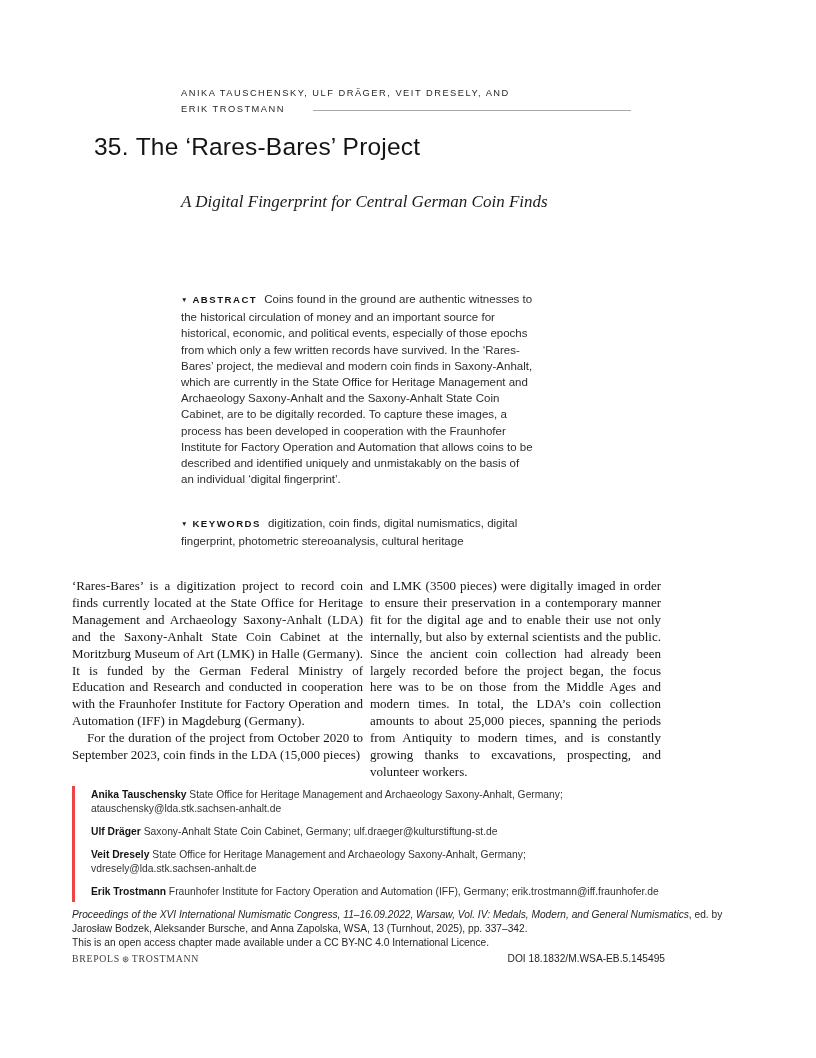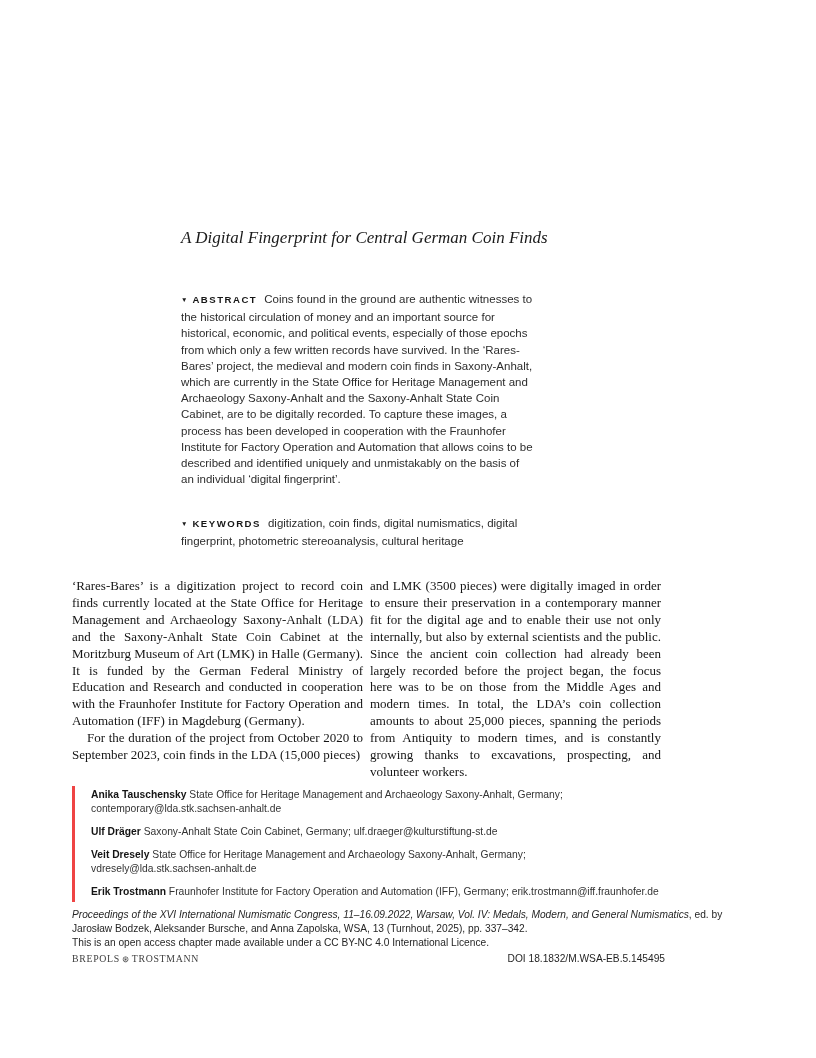--- a/index.html
+++ b/index.html
@@ -50,21 +50,20 @@
   .title .chapter-no { margin-right: 7px; }
 
   .subtitle {
     position: absolute;
     left: 181px;
     top: 192px;
     font-family: "Liberation Serif", serif;
     font-style: italic;
     font-size: 17px;
     color: #1a1a1a;
-    margin-top: 36px;
   }
 
   
   .abstract, .keywords {
     position: absolute;
     left: 181px;
     width: 352px;
     font-size: 11.5px;
     line-height: 16.2px;
     color: #2d2d2d;
@@ -147,21 +146,31 @@
     color: #3e3e3e;
   }
   .pub-ornament { font-size: 8.5px; margin: 0 2px; }
   .doi { color: #1f1f1f; }
 </style>
 </head>
 <body>
 
 <div class="page">
 
-
+  <header class="authors">
+    <div>ANIKA TAUSCHENSKY, ULF DRÄGER, VEIT DRESELY, AND</div>
+    <div class="authors-row2">
+      <span>ERIK TROSTMANN</span>
+      <span class="authors-rule"></span>
+    </div>
+  </header>
+
+  <h1 class="title">
+    <span class="chapter-no">35.</span><span>The ‘Rares-Bares’ Project</span>
+  </h1>
 
   <div class="subtitle">A Digital Fingerprint for Central German Coin Finds</div>
 
   <section class="abstract">
     <span class="block-marker">▼</span><span class="block-label">ABSTRACT</span><span>Coins found in the ground are authentic witnesses to the historical circulation of money and an important source for historical, economic, and political events, especially of those epochs from which only a few written records have survived. In the ‘Rares-Bares’ project, the medieval and modern coin finds in Saxony-Anhalt, which are currently in the State Office for Heritage Management and Archaeology Saxony-Anhalt and the Saxony-Anhalt State Coin Cabinet, are to be digitally recorded. To capture these images, a process has been developed in cooperation with the Fraunhofer Institute for Factory Operation and Automation that allows coins to be described and identified uniquely and unmistakably on the basis of an individual ‘digital fingerprint’.</span>
   </section>
 
   <section class="keywords">
     <span class="block-marker">▼</span><span class="block-label">KEYWORDS</span><span>digitization, coin finds, digital numismatics, digital fingerprint, photometric stereoanalysis, cultural heritage</span>
   </section>
@@ -173,21 +182,21 @@
     </div>
     <div class="body-col">
       <p>and LMK (3500 pieces) were digitally imaged in order to ensure their preservation in a contemporary manner fit for the digital age and to enable their use not only internally, but also by external scientists and the public. Since the ancient coin collection had already been largely recorded before the project began, the focus here was to be on those from the Middle Ages and modern times. In total, the LDA’s coin collection amounts to about 25,000 pieces, spanning the periods from Antiquity to modern times, and is constantly growing thanks to excavations, prospecting, and volunteer workers.</p>
     </div>
   </section>
 
   <section class="affiliations">
     <div class="aff-item">
       <span class="aff-name">Anika Tauschensky</span>
       <span>State Office for Heritage Management and Archaeology Saxony-Anhalt, Germany;</span>
-      <span class="aff-email own-line">contemporary@lda.stk.sachsen-anhalt.de</span>
+      <span class="aff-email own-line">atauschensky@lda.stk.sachsen-anhalt.de</span>
     </div>
     <div class="aff-item">
       <span class="aff-name">Ulf Dräger</span>
       <span>Saxony-Anhalt State Coin Cabinet, Germany;</span>
       <span class="aff-email">ulf.draeger@kulturstiftung-st.de</span>
     </div>
     <div class="aff-item">
       <span class="aff-name">Veit Dresely</span>
       <span>State Office for Heritage Management and Archaeology Saxony-Anhalt, Germany;</span>
       <span class="aff-email own-line">vdresely@lda.stk.sachsen-anhalt.de</span>

